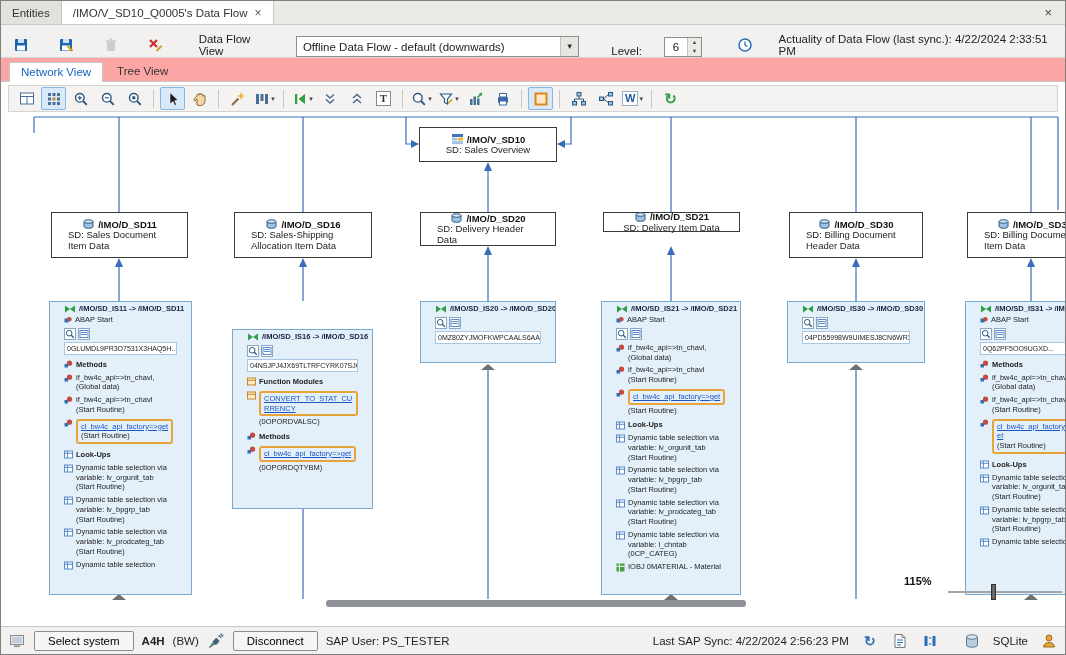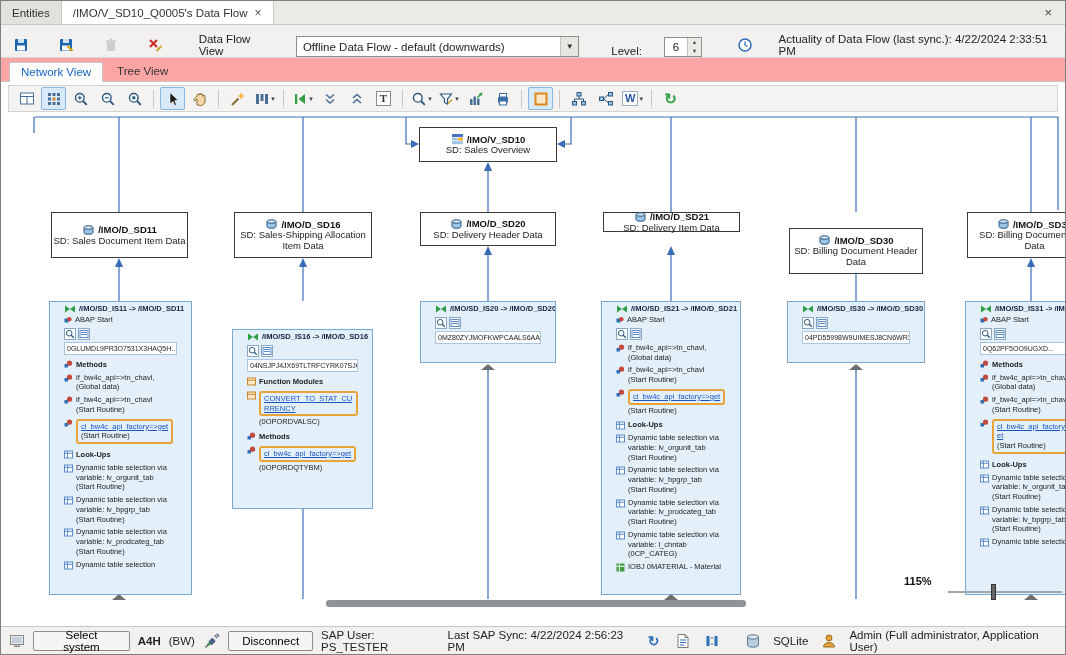--- a/index.html
+++ b/index.html
@@ -41,21 +41,21 @@
   .gbtn .caret{font-size:7px;color:#444}
   .gsep{width:1px;height:18px;background:#c9c7c3;margin:0 4px}
   .tchar{border:1px solid #8a8a8a;background:#fff;color:#333;font-family:"Liberation Serif",serif;font-weight:bold;font-size:11px;padding:0 3px;line-height:13px}
   .wchar{border:1px solid #9ab0c4;background:#fff;color:#2456a4;font-weight:bold;font-size:11px;padding:0 2px;line-height:13px}
   .refresh-g{color:#2f9e44;font-weight:bold;font-size:15px;line-height:1}
   .refresh-b{color:#2a6fb8;font-weight:bold;font-size:14px;line-height:1}
 
   
   .diagram{position:relative;flex:1;overflow:hidden;background:#fff}
   .wires{position:absolute;left:0;top:0}
-  .node{position:absolute;background:#fff;border:1.5px solid #3a3a3a;display:flex;flex-direction:column;align-items:center;justify-content:center;text-align:center;padding:2px 0;z-index:2}
+  .node{position:absolute;background:#fff;border:1.5px solid #3a3a3a;display:flex;flex-direction:column;align-items:center;justify-content:center;text-align:left;padding:2px 16px;z-index:2}
   .node-title{font-weight:bold;font-size:9.5px;display:flex;align-items:center;gap:3px;color:#111;white-space:nowrap}
   .node-desc{font-size:9.5px;color:#222;line-height:1.15}
   .iic{display:inline-flex;flex:0 0 auto;align-items:center}
 
   .tf{position:absolute;background:#e3f0fa;border:1px solid #79a8d0;font-size:7.5px;color:#222;overflow:hidden;padding:2px 14px;line-height:1.3;z-index:2}
   .tf-title{display:flex;gap:3px;align-items:center;font-weight:bold;color:#14213d;white-space:nowrap}
   .tf-sub{display:flex;gap:3px;align-items:center;margin-top:1px}
   .tf-btns{display:flex;gap:2px;margin:3px 0 2px}
   .tf-btn{width:12px;height:12px;background:#fff;border:1px solid #8aa8c4;display:inline-flex;align-items:center;justify-content:center}
   .tf-id{background:#fff;border:1px solid #a9c7e0;margin:2px 0;padding:1px 2px;font-size:7px;white-space:nowrap;overflow:hidden}
@@ -431,21 +431,21 @@
             <span class="iic">
               <svg width="13" height="12" viewBox="0 0 13 12">
                 <path d="M2 3.5 V8.5 a4.5 1.8 0 0 0 9 0 V3.5" fill="#9dc3e6" stroke="#2a577e"></path>
                 <ellipse cx="6.5" cy="3.5" rx="4.5" ry="1.8" fill="#cfe2f3" stroke="#2a577e"></ellipse>
               </svg>
             </span>
             <span>/IMO/D_SD21</span>
           </div>
           <div class="node-desc">SD: Delivery Item Data</div>
         </div>
-        <div class="node" style="left: 788px; top: 97px; width: 134px; height: 46px; margin-top: 16px;">
+        <div class="node" style="left: 788px; top: 97px; width: 134px; height: 46px;">
           <div class="node-title">
             <span class="iic">
               <svg width="13" height="12" viewBox="0 0 13 12">
                 <path d="M2 3.5 V8.5 a4.5 1.8 0 0 0 9 0 V3.5" fill="#9dc3e6" stroke="#2a577e"></path>
                 <ellipse cx="6.5" cy="3.5" rx="4.5" ry="1.8" fill="#cfe2f3" stroke="#2a577e"></ellipse>
               </svg>
             </span>
             <span>/IMO/D_SD30</span>
           </div>
           <div class="node-desc">SD: Billing Document Header Data</div>
@@ -1052,16 +1052,15 @@
             <ellipse cx="8" cy="4" rx="5.5" ry="2.2" fill="#dbe7f0" stroke="#5b7a94"></ellipse>
           </svg>
         </span>
       <span>SQLite</span>
       <span class="sico">
           <svg width="16" height="16" viewBox="0 0 16 16">
             <circle cx="8" cy="5" r="3" fill="#e8a33b" stroke="#9c6d1e"></circle>
             <path d="M2.5 14 a5.5 4.5 0 0 1 11 0 Z" fill="#e8a33b" stroke="#9c6d1e"></path>
           </svg>
         </span>
-      <span>Admin (Full administrator, Application User)</span>
     </div>
   </div>
 </div>
 
 </body></html>

